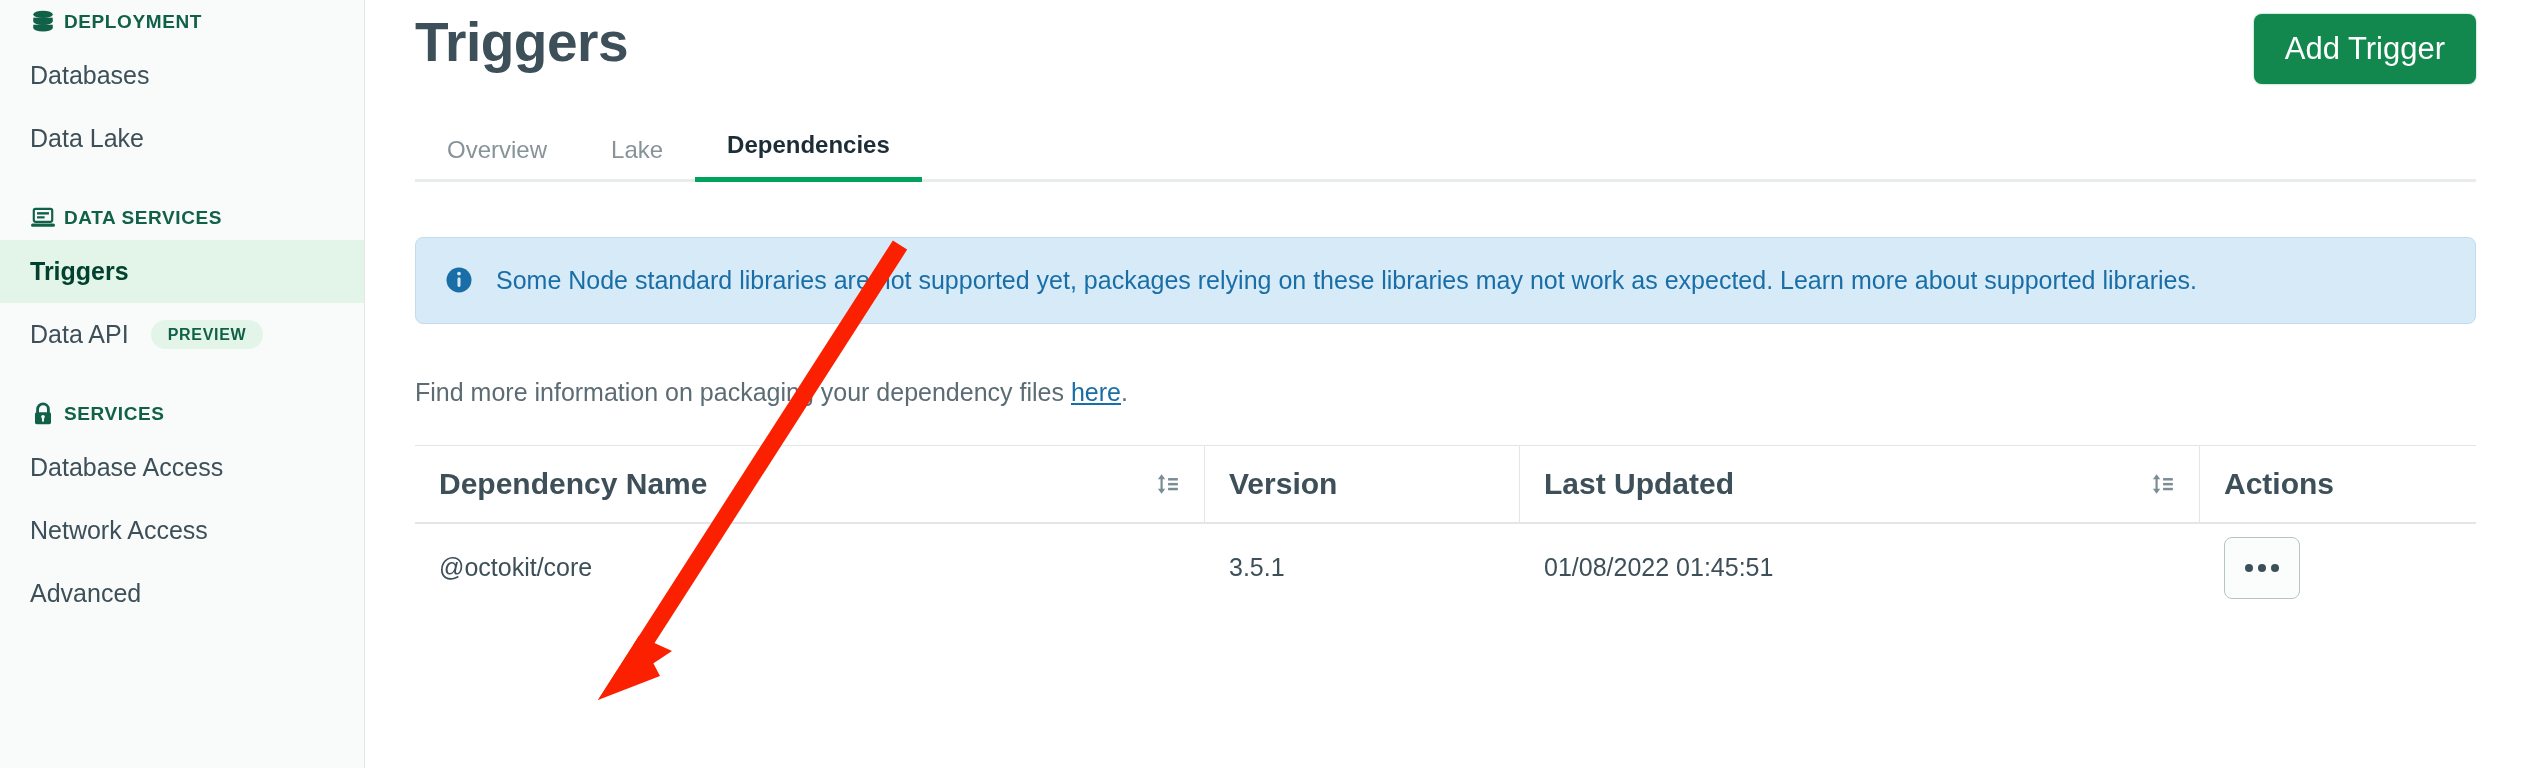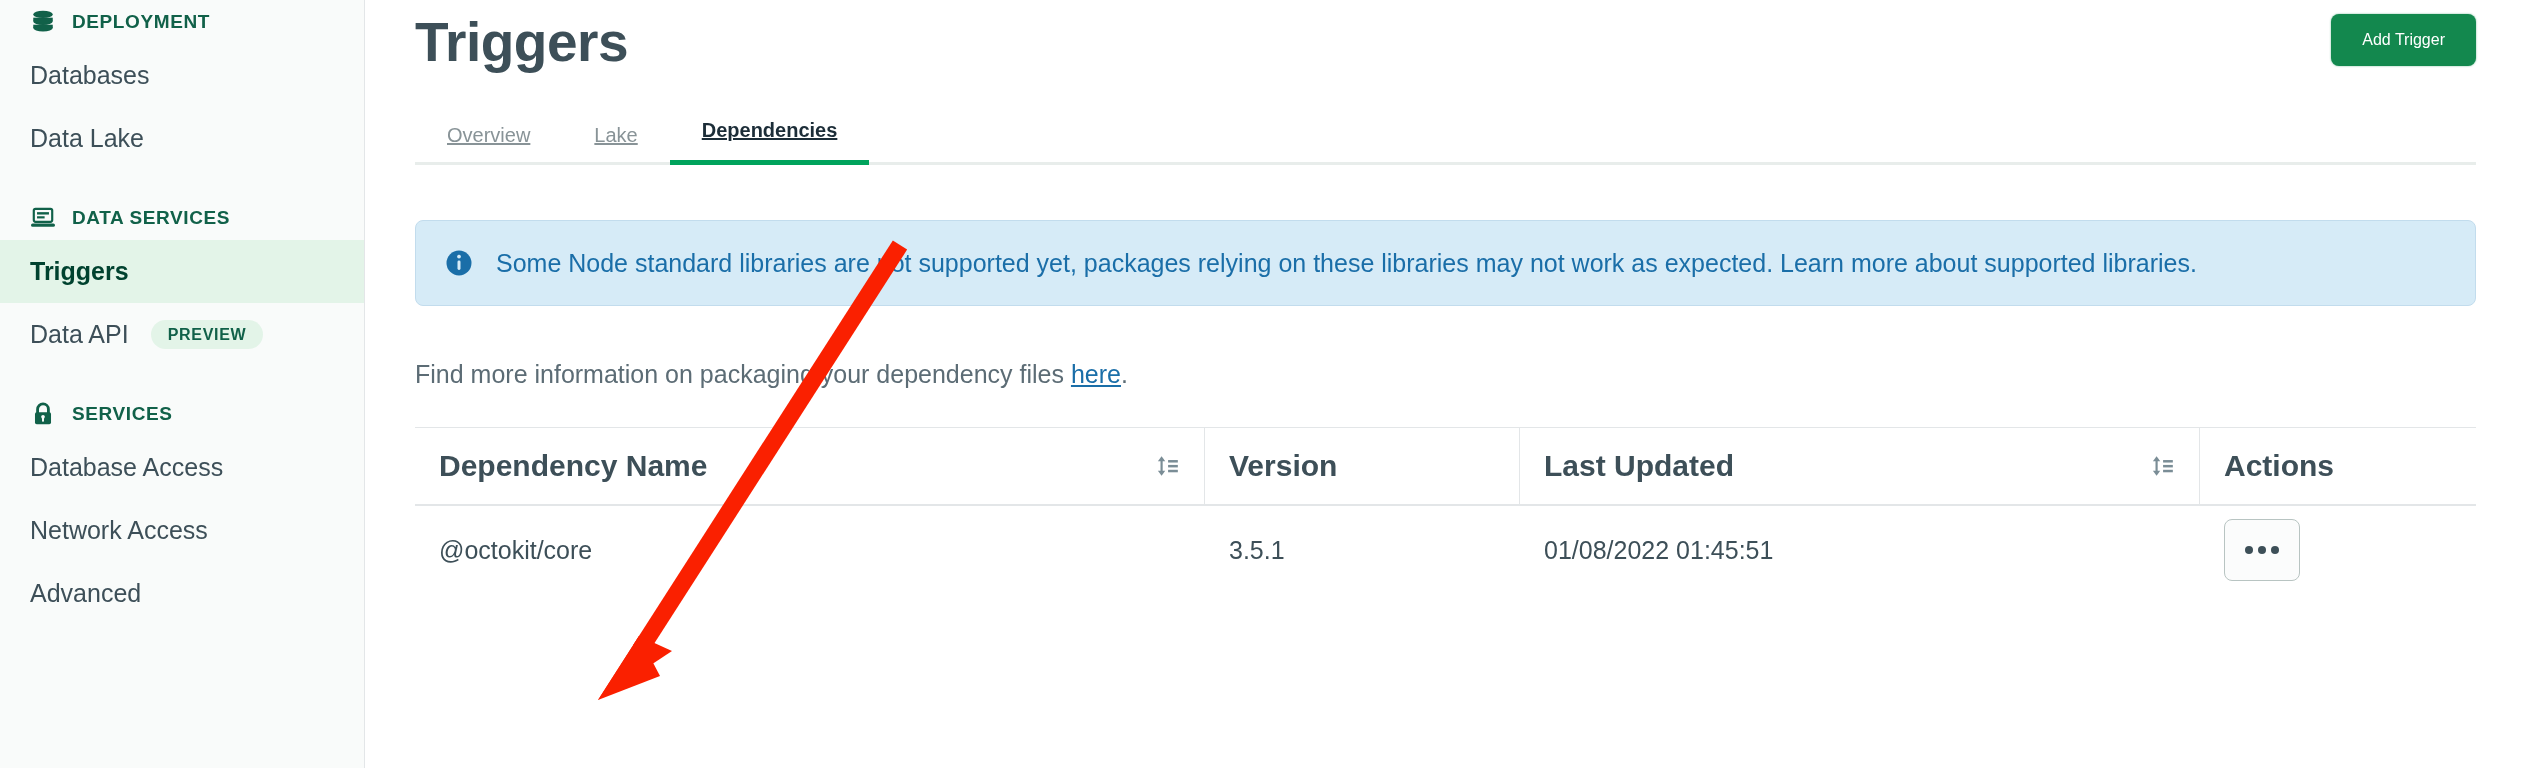--- a/index.html
+++ b/index.html
@@ -23,21 +23,21 @@
     height: 768px;
     background: #f9fbfa;
     border-right: 1px solid #e3e6e8;
     flex: 0 0 365px;
     padding-top: 0;
     position: relative;
   }
   .nav-section {
     display: flex;
     align-items: center;
-    gap: 16px;
+    gap: 8px;
     padding: 0 0 0 30px;
     height: 44px;
   }
   .nav-section .sec-label {
     color: #116149;
     font-size: 19px;
     font-weight: bold;
     letter-spacing: 0.6px;
   }
   .sec-icon { width: 26px; height: 26px; display: block; flex: 0 0 26px; }
@@ -86,21 +86,21 @@
   .page-title {
     font-size: 55px;
     font-weight: bold;
     color: #3d4f58;
     letter-spacing: -0.5px;
     margin: 0;
     line-height: 1.05;
   }
   .btn {
     border-radius: 8px;
-    font-size: 16px;
+    font-size: 31px;
     cursor: pointer;
     border: 1px solid transparent;
     white-space: nowrap;
     font-family: "Liberation Sans", sans-serif;
   }
   .btn-primary {
     background: #13884e;
     color: #ffffff;
     padding: 16px 30px;
     box-shadow: 0 0 2px rgba(19,136,78,0.6);
@@ -114,27 +114,26 @@
 
   
   .tabs {
     margin: 47px 60px 0 50px;
     border-bottom: 3px solid #e8edeb;
     display: flex;
     align-items: flex-end;
     gap: 0;
   }
   .tab {
-    font-size: 20px;
+    font-size: 24px;
     color: #889397;
     padding: 0 32px 18px 32px;
     margin-bottom: -3px;
     cursor: pointer;
     white-space: nowrap;
-    text-decoration: underline;
   }
   .tab.active {
     color: #1c2d38;
     font-weight: bold;
     border-bottom: 5px solid #00a35c;
   }
 
   
   .banner {
     margin: 55px 60px 0 50px;

